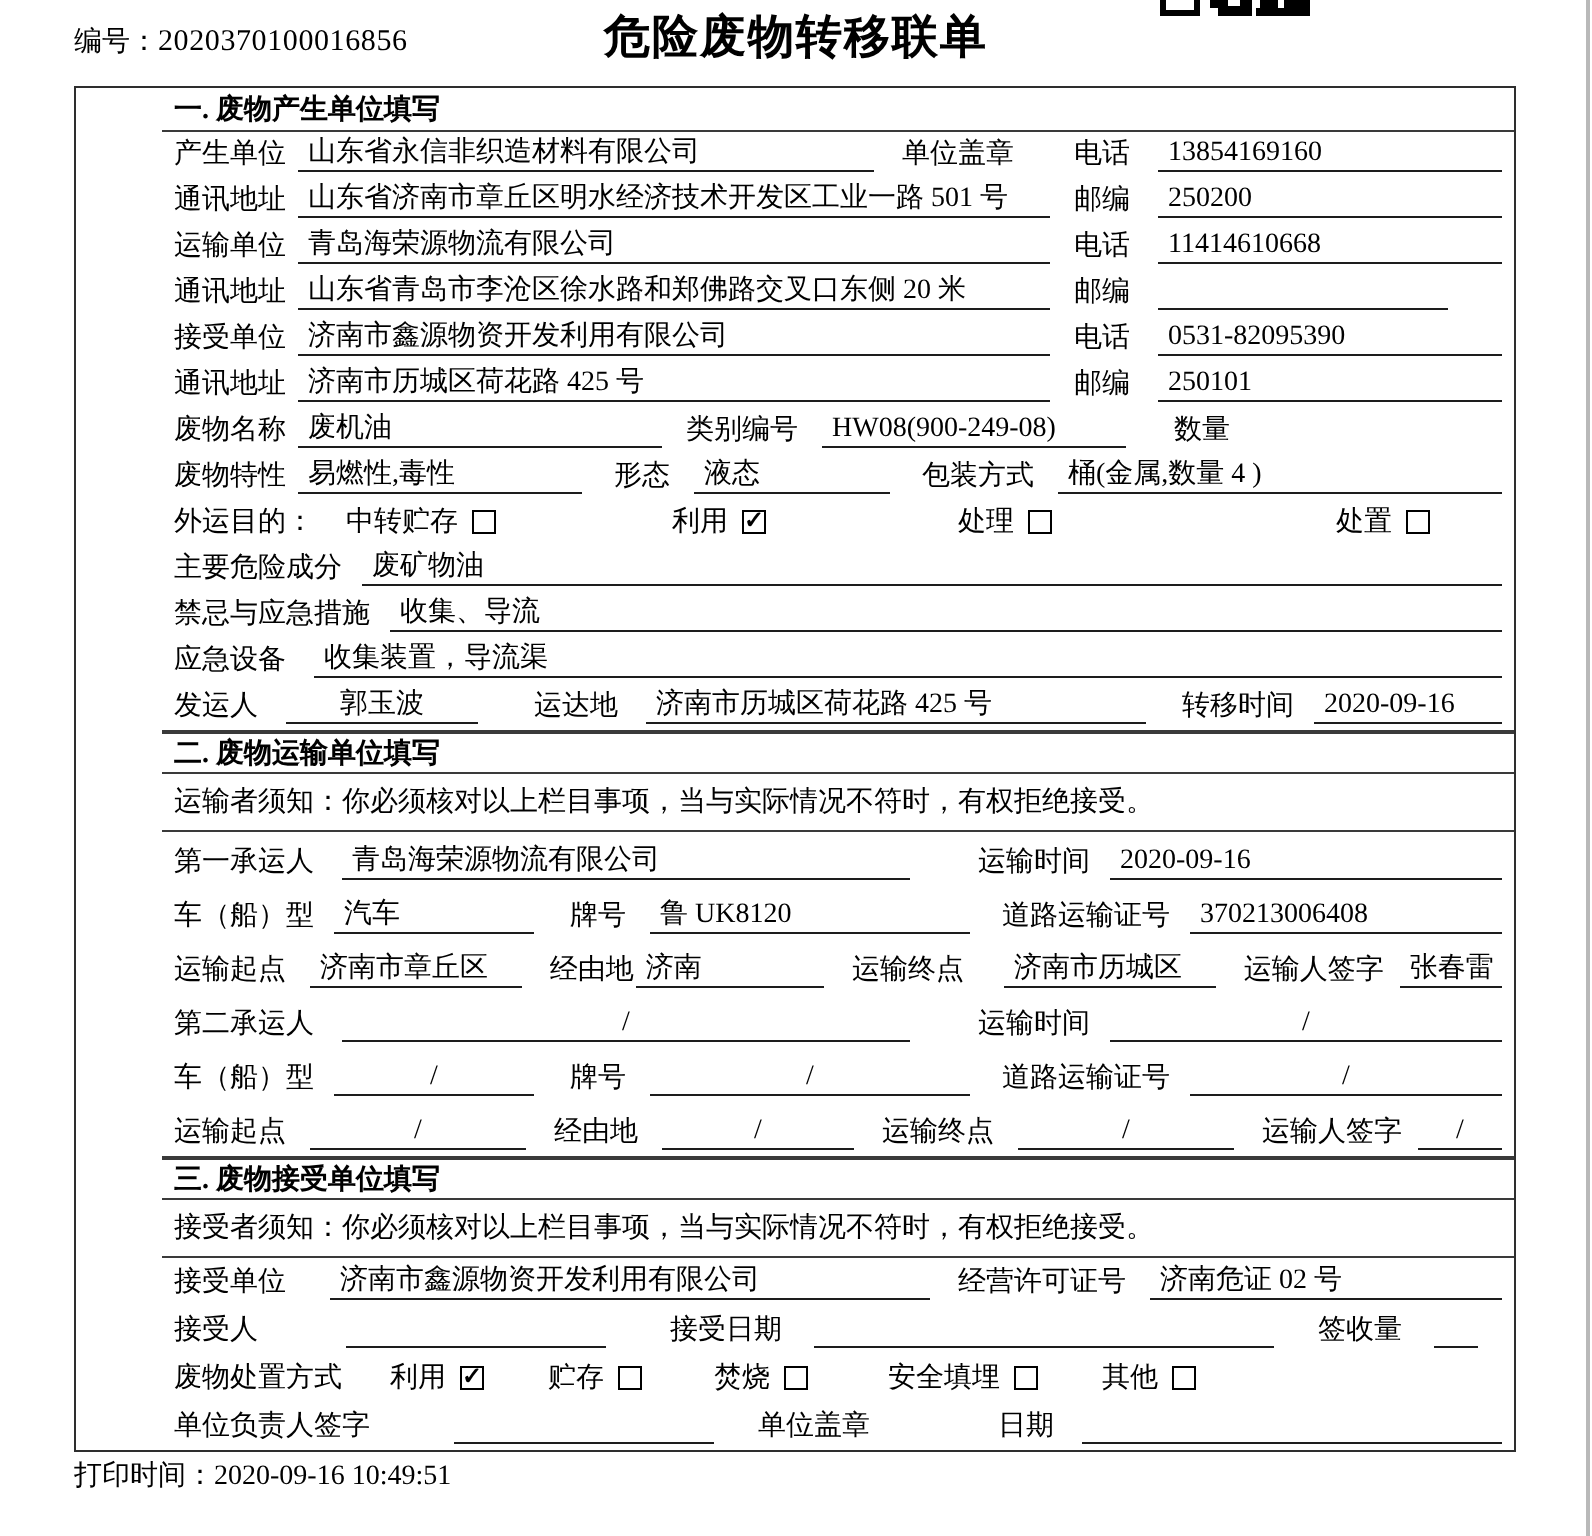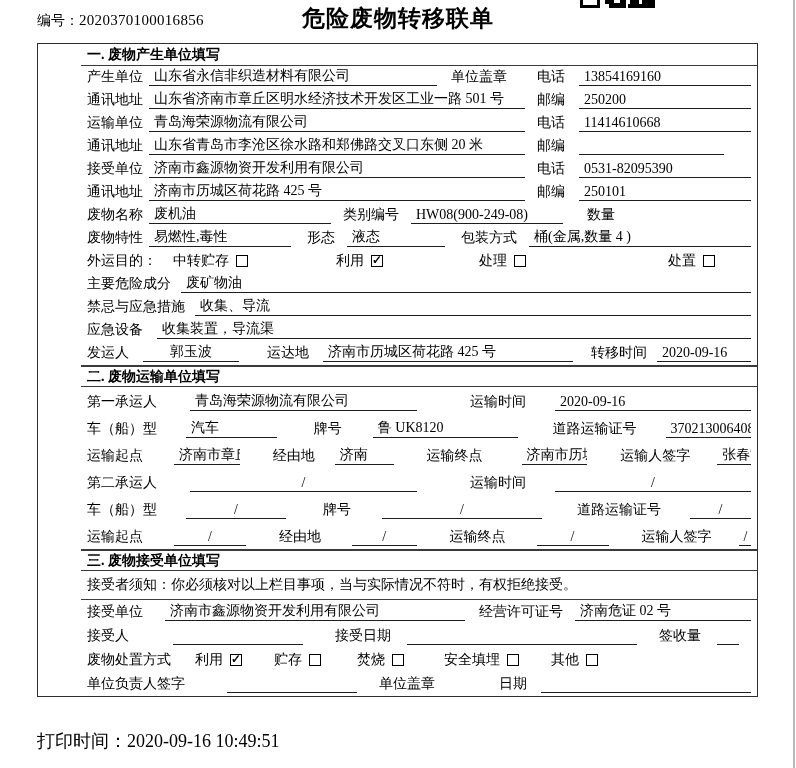--- a/index.html
+++ b/index.html
@@ -20,32 +20,32 @@
     border:1.5px solid #2e2e2e;background:#fff;padding-left:43px;}
   .section{box-sizing:border-box;}
   .section:not(:first-child) .sec-head{border-top:2px solid #3a3a3a;}
   .sec-head{font-weight:bold;font-size:14px;padding:3px 6px 2px;height:22px;box-sizing:border-box;
     border-bottom:1px solid #3a3a3a;display:flex;align-items:center;}
   .notice{font-size:14px;height:29px;box-sizing:border-box;display:flex;align-items:center;
     padding:0 6px;border-bottom:1px solid #3a3a3a;}
   .row{display:flex;align-items:flex-end;padding:0 6px 3px;box-sizing:border-box;
     font-size:14px;white-space:nowrap;}
   .s1 .row{height:23px;}
-  .s2 .row{height:27px;gap:19px;}
+  .s2 .row{height:27px;}
   .s3 .row{height:24px;}
   .lbl{flex:none;}
   .u{border-bottom:1px solid #1d1d1d;box-sizing:border-box;padding:0 5px;overflow:hidden;}
   .u.ctr{text-align:center;}
   .grow{flex:1 1 auto;}
   .spacer{flex:1 1 auto;}
   .opt{display:inline-flex;align-items:center;}
   .cb{width:12px;height:12px;border:1.3px solid #000;display:inline-block;margin-left:7px;
     position:relative;flex:none;box-sizing:border-box;}
   .cb.checked::after{content:"✓";position:absolute;left:0;top:-3px;font-size:12px;font-weight:bold;}
-  .print-time{position:absolute;left:37px;top:729px;font-size:18px;}
+  .print-time{position:absolute;left:37px;top:729px;font-size:14px;}
 </style>
 </head>
 <body>
 
 <div class="doc-header">
   <div class="serial"><span>编号：</span><span class="num">2020370100016856</span></div>
   <h1 class="doc-title">危险废物转移联单</h1>
   <svg class="qr-frag" width="76" height="10" viewBox="0 0 76 10">
     <g fill="#000">
       <rect x="0" y="0" width="3" height="6"></rect>
@@ -167,20 +167,21 @@
       <span class="u ctr" style="width:96px;margin-left:14px">郭玉波</span>
       <span class="lbl" style="margin-left:28px">运达地</span>
       <span class="u" style="width:250px;margin-left:14px">济南市历城区荷花路 425 号</span>
       <span class="lbl" style="margin-left:18px">转移时间</span>
       <span class="u grow" style="margin-left:10px">2020-09-16</span>
     </div>
   </div>
 
   <div class="section s2">
     <div class="sec-head">二. 废物运输单位填写</div>
+    <div class="notice">运输者须知：你必须核对以上栏目事项，当与实际情况不符时，有权拒绝接受。</div>
 
     <div class="row">
       <span class="lbl">第一承运人</span>
       <span class="u grow" style="margin-left:14px;margin-right:34px">青岛海荣源物流有限公司</span>
       <span class="lbl">运输时间</span>
       <span class="u" style="width:196px;margin-left:10px">2020-09-16</span>
     </div>
 
     <div class="row">
       <span class="lbl">车（船）型</span>

